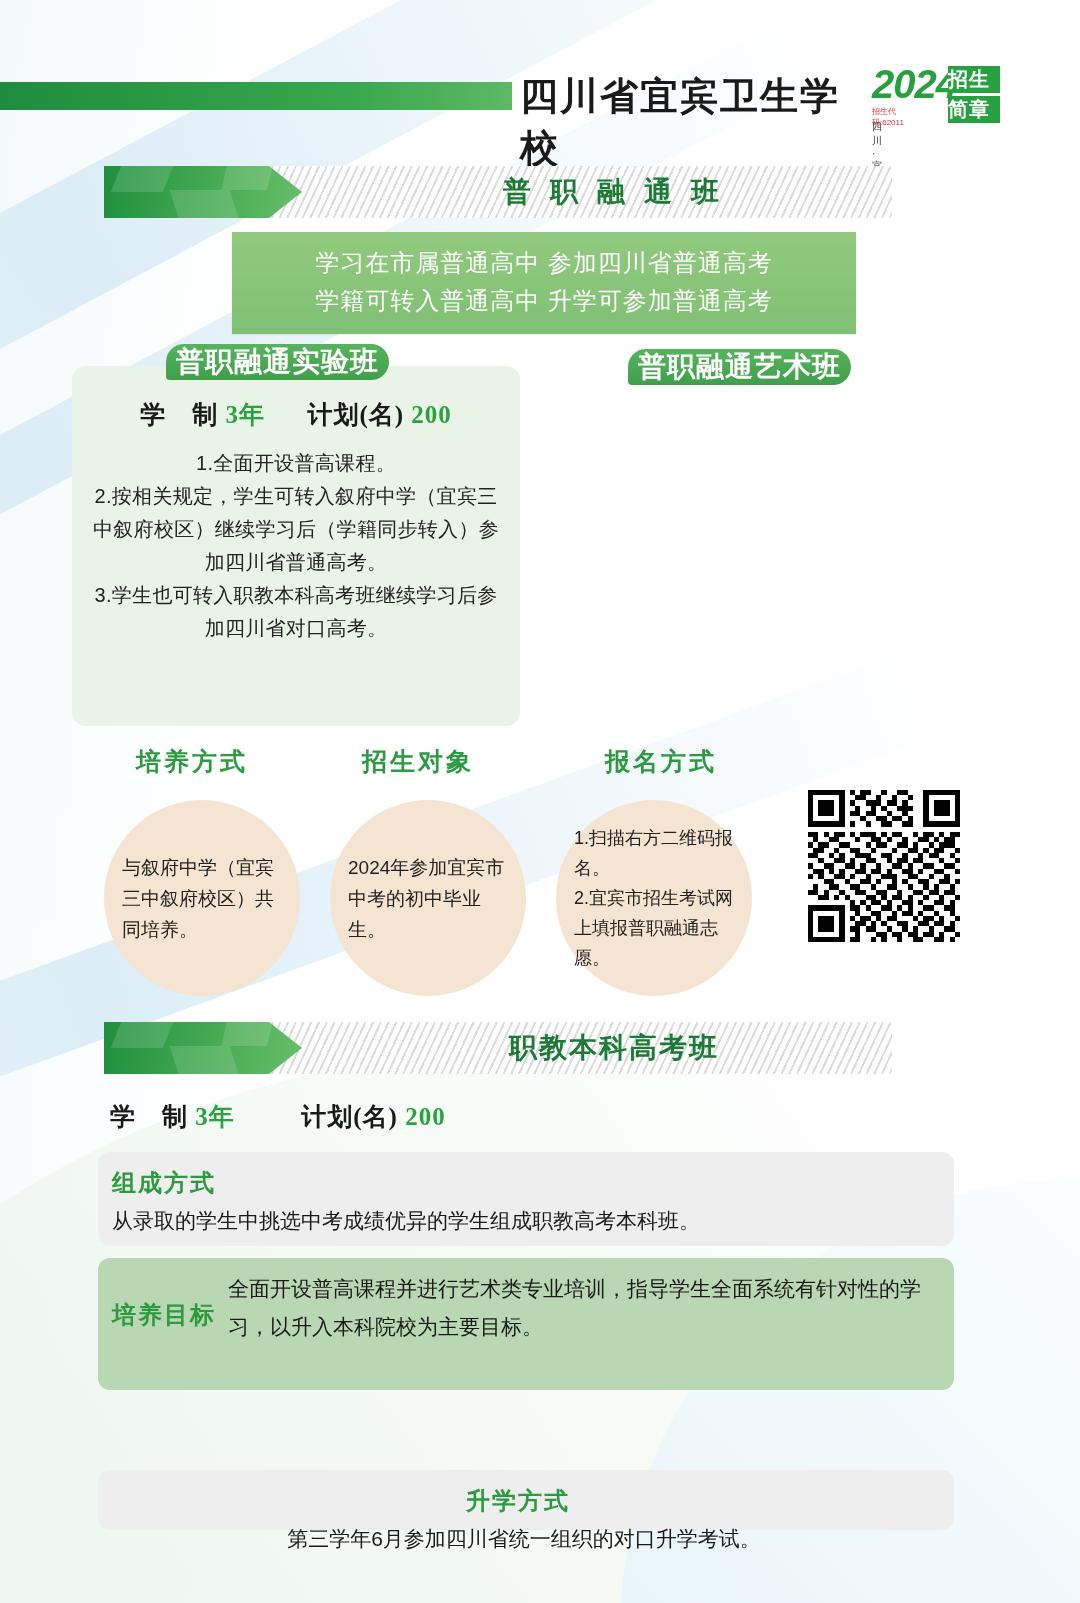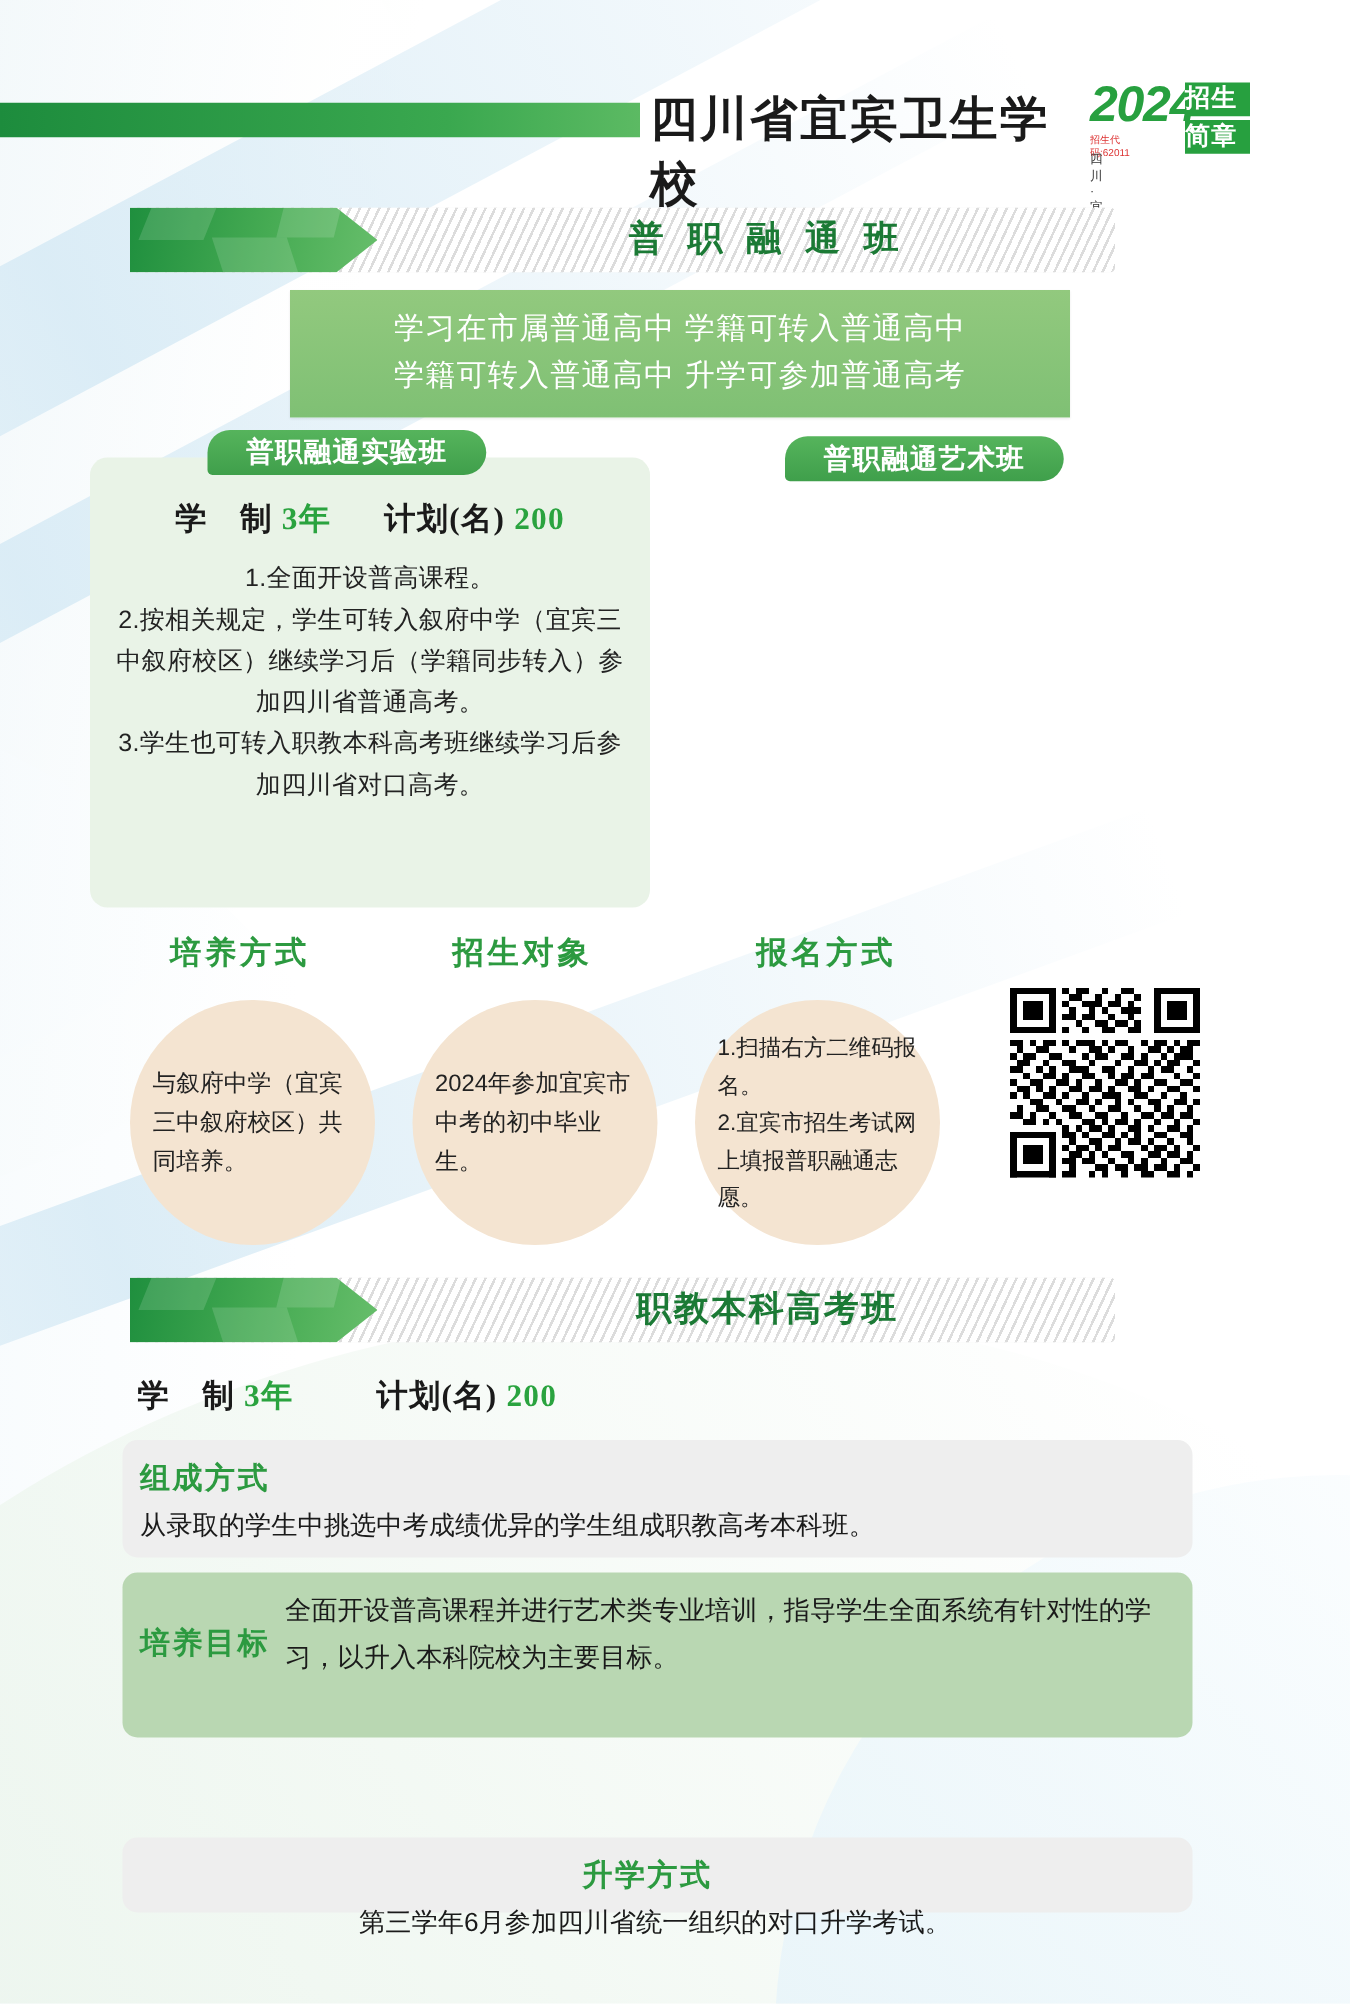--- a/index.html
+++ b/index.html
@@ -197,24 +197,24 @@
     text-align: center;
     letter-spacing: 1px;
     box-shadow: 0 1px 2px rgba(0,0,0,.08);
   }
 
   
   .pill {
     position: absolute;
     height: 36px;
     line-height: 36px;
-    padding: 0 31px;
+    padding: 0 10px;
     background: linear-gradient(180deg, #56b45c 0%, #3f9f4b 100%);
     color: #ffffff;
-    font-size: 22px;
+    font-size: 28px;
     font-weight: bold;
     border-radius: 18px 18px 18px 4px;
     letter-spacing: 1px;
     z-index: 3;
   }
 
   
   .card {
     position: absolute;
     background: #e9f3e7;
@@ -348,21 +348,21 @@
     <div class="banner-hatch" style="width:788px;"></div>
     <div class="banner-arrow">
       <span class="facet f1"></span>
         <span class="facet f2"></span>
         <span class="facet f3"></span>
     </div>
     <div class="banner-title" style="left:300px; width:420px; text-align:center;">普 职 融 通 班</div>
   </div>
 
   <div class="slogan">
-    <div>学习在市属普通高中  学籍可转入普通高中</div>
+    <div>学习在市属普通高中  参加四川省普通高考</div>
     <div>学籍可转入普通高中  升学可参加普通高考</div>
   </div>
 
   <div class="pill" style="left:166px; top:344px;">普职融通实验班</div>
   <div class="pill" style="left:628px; top:349px;">普职融通艺术班</div>
 
   <div class="card" style="left:72px; top:366px; width:448px; height:360px;">
     <div class="card-meta">
       <span>学　制</span>
       <span class="num">3年</span>

